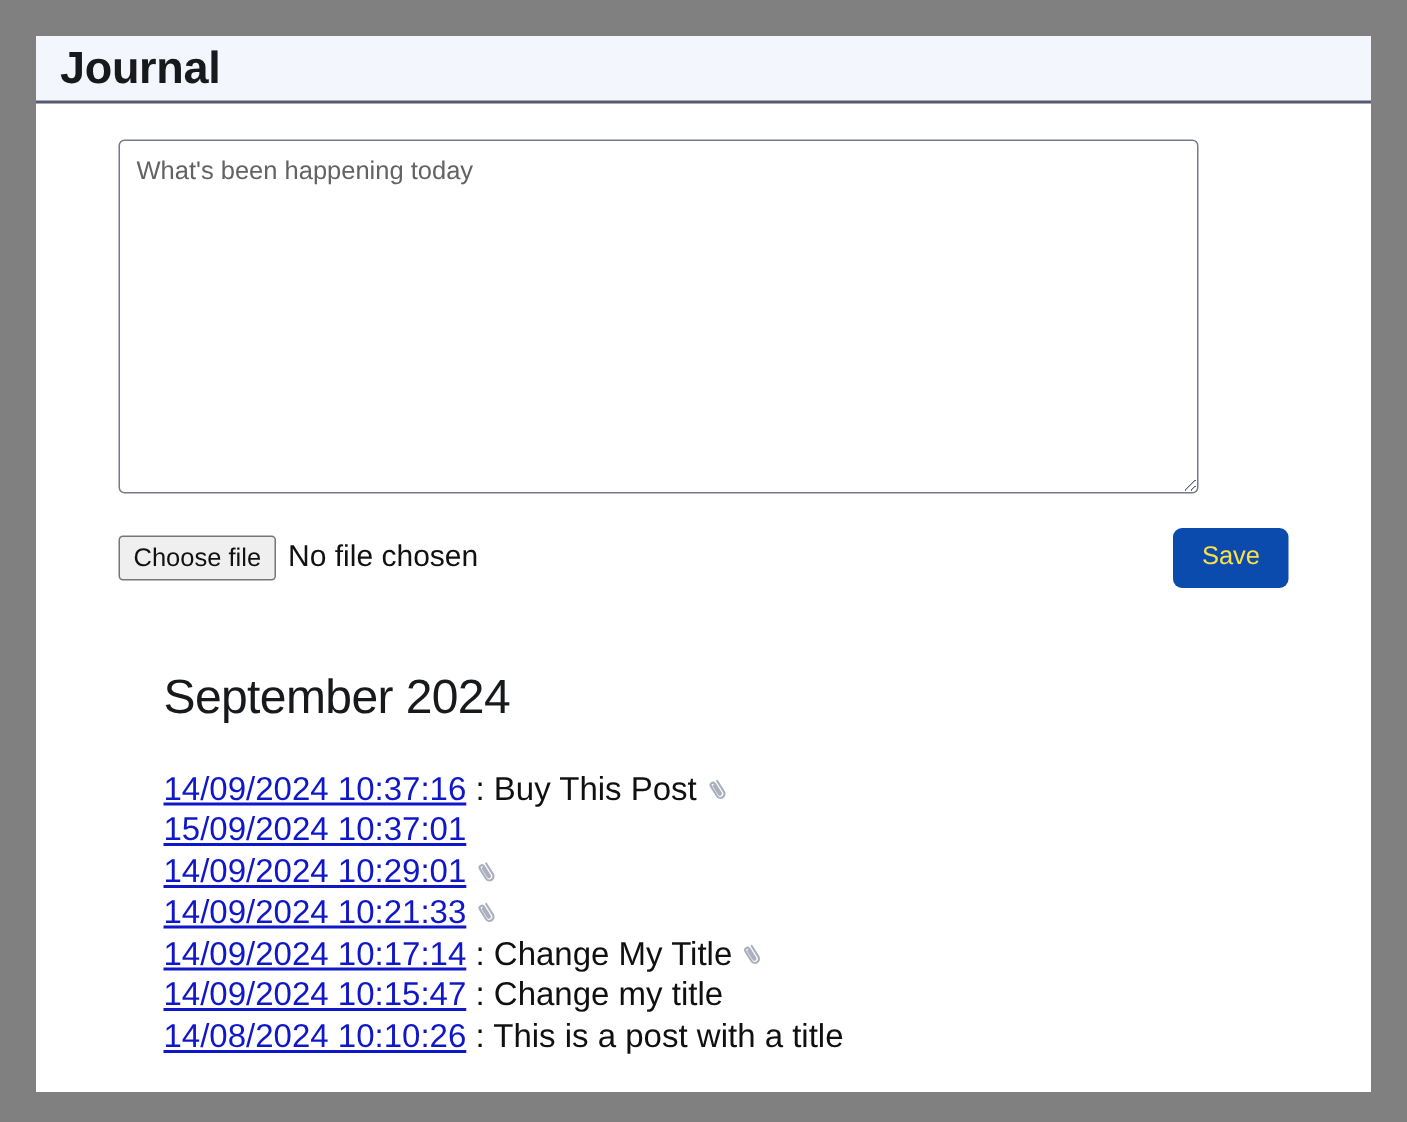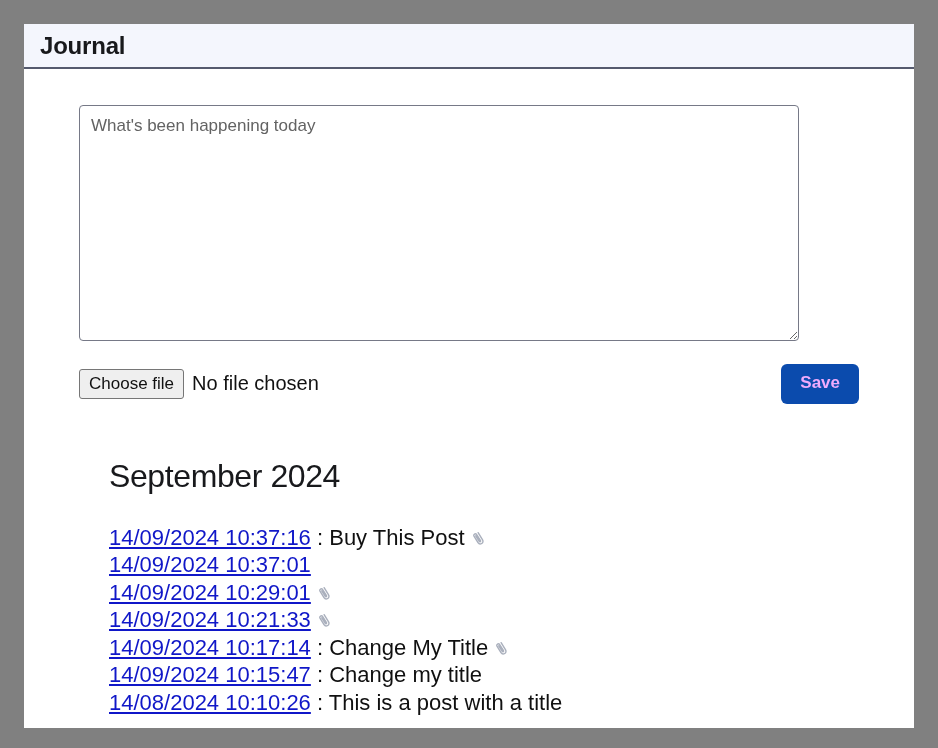--- a/index.html
+++ b/index.html
@@ -29,35 +29,35 @@
   .app-header {
     height: 45px;
     background: #f4f6fd;
     border-bottom: 2px solid #555a6e;
     display: flex;
     align-items: center;
     padding: 0 0 0 16px;
     box-sizing: border-box;
   }
   .app-title {
-    font-size: 24px;
+    font-size: 30px;
     font-weight: bold;
     color: #18191c;
     letter-spacing: -0.2px;
     line-height: 1;
   }
 
   
   .content {
     padding: 0;
   }
   .form-area {
     width: 780px;
     margin: 0 auto;
-    padding-top: 36px;
+    padding-top: 24px;
   }
 
   textarea.journal-input {
     display: block;
     width: 720px;
     height: 236px;
     box-sizing: border-box;
     border: 1px solid #767987;
     border-radius: 4px;
     padding: 10px 12px 10px 11px;
@@ -101,22 +101,22 @@
   .file-status {
     margin-left: 8px;
     font-size: 20px;
     color: #111;
     white-space: nowrap;
   }
 
   .save-button {
     font-family: "Liberation Sans", sans-serif;
     font-size: 17px;
-    font-weight: bold;
-    color: #f0abfc;
+    font-weight: normal;
+    color: #fde047;
     background: #0b4bad;
     border: none;
     border-radius: 6px;
     padding: 10px 19px 11px 19px;
     cursor: pointer;
     line-height: 1.1;
   }
 
   
   .month-heading {
@@ -184,21 +184,21 @@
     </div>
 
     <div class="month-heading">September 2024</div>
 
     <div class="entry-list">
         <div class="entry-row"><a class="entry-link">14/09/2024 10:37:16</a><span class="entry-sep"> : </span><span class="entry-title">Buy This Post</span><span class="clip-icon"><svg width="18" height="18" viewBox="0 0 24 24">
               <g transform="rotate(-32 12 12)">
                 <path d="M15.5 4.2v11.2a3.6 3.6 0 0 1-7.2 0V5.3a2.1 2.1 0 0 1 4.2 0v9.7a0.95 0.95 0 0 1-1.9 0V6.1" fill="none" stroke="#aab0bd" stroke-width="1.9" stroke-linecap="round" stroke-linejoin="round"></path>
               </g>
             </svg></span></div>
-        <div class="entry-row"><a class="entry-link">14/09/2024 10:37:01</a></div>
+        <div class="entry-row"><a class="entry-link">15/09/2024 10:37:01</a></div>
         <div class="entry-row"><a class="entry-link">14/09/2024 10:29:01</a><span class="clip-icon"><svg width="18" height="18" viewBox="0 0 24 24">
               <g transform="rotate(-32 12 12)">
                 <path d="M15.5 4.2v11.2a3.6 3.6 0 0 1-7.2 0V5.3a2.1 2.1 0 0 1 4.2 0v9.7a0.95 0.95 0 0 1-1.9 0V6.1" fill="none" stroke="#aab0bd" stroke-width="1.9" stroke-linecap="round" stroke-linejoin="round"></path>
               </g>
             </svg></span></div>
         <div class="entry-row"><a class="entry-link">14/09/2024 10:21:33</a><span class="clip-icon"><svg width="18" height="18" viewBox="0 0 24 24">
               <g transform="rotate(-32 12 12)">
                 <path d="M15.5 4.2v11.2a3.6 3.6 0 0 1-7.2 0V5.3a2.1 2.1 0 0 1 4.2 0v9.7a0.95 0.95 0 0 1-1.9 0V6.1" fill="none" stroke="#aab0bd" stroke-width="1.9" stroke-linecap="round" stroke-linejoin="round"></path>
               </g>
             </svg></span></div>

